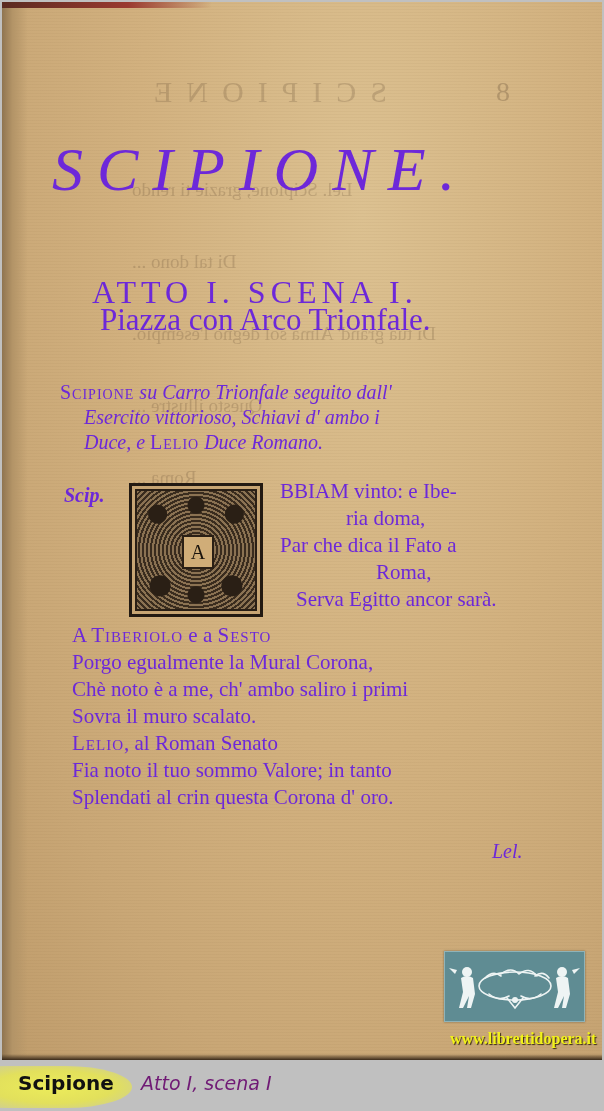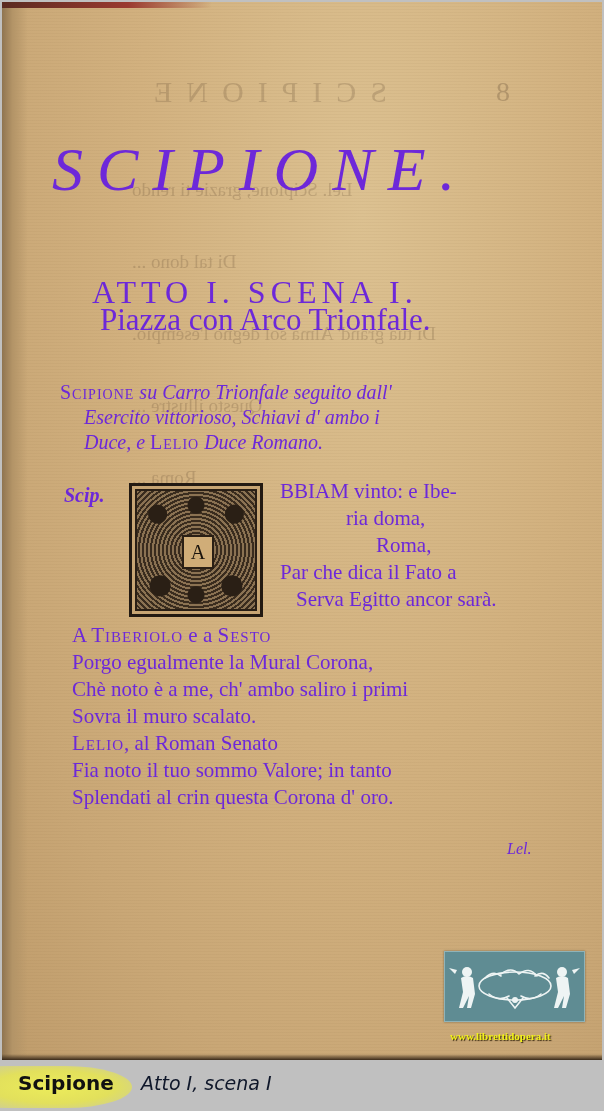--- a/index.html
+++ b/index.html
@@ -164,40 +164,39 @@
     .aria-first .r5 { padding-left: 6px; margin-left: 16px; }
     .verse {
       left: 72px; top: 622px;
       font-size: 21px;
       line-height: 27px;
     }
     .verse .line { display: block; white-space: nowrap; }
     .verse .sc { font-variant: small-caps; letter-spacing: 1px; text-align: center; }
     .catchword {
       left: 492px; top: 840px;
-      font-size: 16px;
+      font-size: 20px;
       font-style: italic;
-      margin-left: 15px;
     }
     .logo-box {
       position: absolute;
       left: 444px; top: 951px;
       width: 139px;
       height: 69px;
       background: #5f8c93;
       border: 1px solid #8fb3b8;
       box-shadow: 0 0 2px rgba(0,0,0,0.4);
     }
     .logo-box svg { display: block; }
     .site-url {
       position: absolute;
       left: 450px; top: 1030px;
       font-family: "Liberation Serif", serif;
       font-weight: bold;
-      font-size: 11px;
+      font-size: 16px;
       color: #f2f21a;
       text-shadow: 1px 1px 1px #3a2a10;
       white-space: nowrap;
     }
     .caption-bar {
       position: absolute;
       left: 0; top: 1062px;
       width: 604px;
       height: 49px;
       background: #c0c0c0;
@@ -218,21 +217,21 @@
       font-size: 20px;
       color: #111;
       line-height: 26px;
     }
     .caption-sub {
       position: absolute;
       left: 141px; top: 1070px;
       font-family: "DejaVu Sans", sans-serif;
       font-style: italic;
       font-size: 19px;
-      color: #0f172a;
+      color: #701a75;
       line-height: 26px;
     }
   </style>
 </head>
 <body>
 
 <div class="viewer">
 
   <div class="page-scan">
     <div class="top-edge"></div>
@@ -264,22 +263,22 @@
 
   <div class="print speaker-scip">Scip.</div>
 
   <div class="drop-cap">
     <div class="drop-cap-letter">A</div>
   </div>
 
   <div class="print aria-first">
     <span class="line r1">BBIAM vinto: e Ibe-</span>
     <span class="line r2">ria doma,</span>
+    <span class="line r3">Par che dica il Fato a</span>
     <span class="line r4">Roma,</span>
-    <span class="line r3">Par che dica il Fato a</span>
     <span class="line r5">Serva Egitto ancor sarà.</span>
   </div>
 
   <div class="print verse">
     <span class="line">
       <span>A </span><span class="sc">Tiberiolo</span><span> e a </span><span class="sc">Sesto</span>
     </span>
     <span class="line">Porgo egualmente la Mural Corona,</span>
     <span class="line">Chè noto è a me, ch' ambo saliro i primi</span>
     <span class="line">Sovra il muro scalato.</span>

